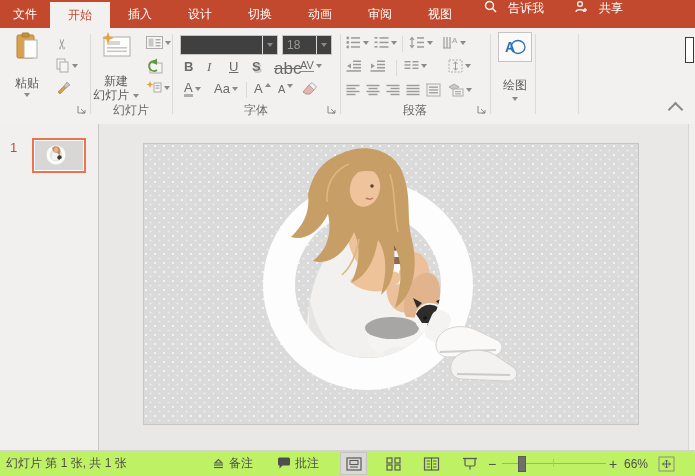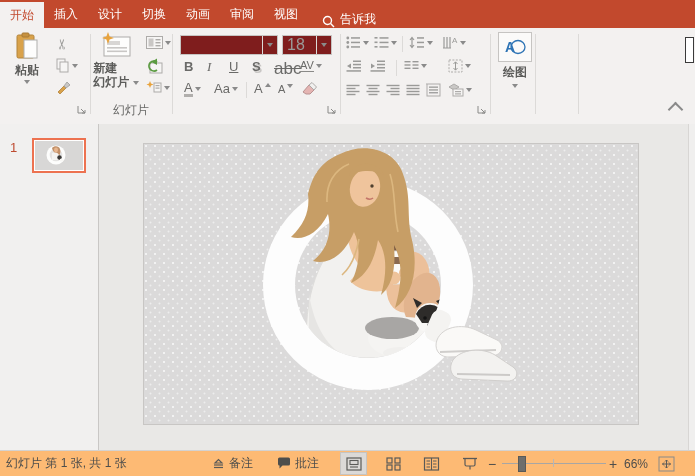--- a/index.html
+++ b/index.html
@@ -1,65 +1,68 @@
 <!DOCTYPE html>
 <html><head>
 <meta charset="utf-8">
 <style>
   html,body{margin:0;padding:0;}
   body{font-family:"Liberation Sans","DejaVu Sans",sans-serif;}
   .app{position:relative;width:695px;height:476px;background:#E9E8E6;overflow:hidden;font-size:12px;color:#444;}
 
   
   .tabbar{position:absolute;left:0;top:0;width:695px;height:28px;background:#C2492D;display:flex;align-items:stretch;}
-  .tab{display:flex;align-items:center;padding:0 10px;color:#fff;font-size:12px;cursor:default;}
+  .tab{display:flex;align-items:center;padding:0 18px;color:#fff;font-size:12px;cursor:default;}
   .tab.file{padding:0 13px;}
   .tab.sel{background:#F3F1F0;color:#C2492D;margin-top:2px;}
-  .tellme,.share{display:flex;align-items:flex-end;color:#fff;padding:0 8px;gap:5px;}
+  .tellme,.share{display:flex;align-items:flex-start;color:#fff;padding:0 8px;gap:11px;}
 
   
   .ribbon{position:absolute;left:0;top:28px;width:695px;height:96px;background:#F3F1F0;border-bottom:1px solid #D2D0CE;}
   .sep{position:absolute;top:6px;width:1px;height:80px;background:#DCDAD8;}
   .glabel{position:absolute;top:74px;font-size:12px;color:#696967;text-align:center;}
   .dd{display:inline-block;width:0;height:0;border-left:3px solid transparent;border-right:3px solid transparent;border-top:4px solid #8a8a8a;vertical-align:middle;}
   .bigbtn{position:absolute;top:4px;display:flex;flex-direction:column;align-items:center;color:#5c5c5a;}
-  .bigbtn .lbl{margin-top:3px;line-height:14px;font-weight:bold;}
+  .bigbtn .lbl{margin-top:16px;line-height:14px;text-align:center;}
   .miniic{position:absolute;display:flex;align-items:center;gap:2px;}
   .ltr{font-size:13px;color:#6a6a68;}
-  .combo{position:absolute;height:18px;border:1px solid #C6C4C2;background:#7f1d1d;display:flex;align-items:center;color:#9a9a98;font-size:16px;}
+  .combo{position:absolute;height:18px;border:1px solid #C6C4C2;background:#404040;display:flex;align-items:center;color:#9a9a98;font-size:12px;}
   .combo .cv{flex:1;padding:0 4px;}
   .combo .ca{width:14px;height:100%;display:flex;align-items:center;justify-content:center;border-left:1px solid #DCDAD8;}
   .launch{position:absolute;top:76px;width:12px;height:12px;}
   .chev{position:absolute;width:9px;height:9px;border-top:2px solid #8a8a8a;border-left:2px solid #8a8a8a;transform:rotate(45deg);}
 
   
   .panel{position:absolute;left:0;top:124px;width:98px;height:326px;background:#F1F0EF;border-right:1px solid #C9C7C5;}
   .slidenum{position:absolute;left:10px;top:16px;color:#BE4B30;font-size:13px;}
   .thumb{position:absolute;left:32px;top:14px;width:54px;height:35px;border:2px solid #ED7250;background:#fff;padding:1px;box-sizing:border-box;}
   .editor{position:absolute;left:99px;top:124px;width:589px;height:326px;background:#E9E8E6;}
   .slide{position:absolute;left:44px;top:19px;width:494px;height:280px;border:1px solid #C8C6C4;background:#DBDADA;}
   .vscroll{position:absolute;left:688px;top:124px;width:7px;height:326px;background:#F0EFEE;border-left:1px solid #D8D6D4;}
   .artifact{position:absolute;left:685px;top:37px;width:9px;height:26px;background:#fff;border:1px solid #3a3a3a;box-sizing:border-box;}
 
   
-  .status{position:absolute;left:0;top:450px;width:695px;height:26px;background:#fdba74;border-top:1px solid #D4D2D0;box-sizing:border-box;color:#4e4e4c;font-size:12px;}
+  .status{position:absolute;left:0;top:450px;width:695px;height:26px;background:#bef264;border-top:1px solid #D4D2D0;box-sizing:border-box;color:#4e4e4c;font-size:12px;}
   .st{position:absolute;top:0;height:25px;display:flex;align-items:center;gap:4px;}
   .viewbtn{position:absolute;top:1px;width:27px;height:23px;display:flex;align-items:center;justify-content:center;}
   .viewbtn.sel{background:#DBD9D7;border:1px solid #C6C4C2;box-sizing:border-box;}
   .ztrack{position:absolute;top:12px;height:1px;background:#A8A6A4;}
   .zthumb{position:absolute;top:5px;width:6px;height:14px;background:#6e6e6c;border:1px solid #5a5a58;}
   .ztick{position:absolute;top:8px;width:1px;height:8px;background:#B8B6B4;}
   svg{display:block;}
 </style>
 </head>
 <body>
 
 <div class="app">
 
   <div class="tabbar">
+    <div class="tab file">
+        <span>文件</span>
+      </div>
     <div class="tab sel">
         <span>开始</span>
       </div>
     <div class="tab">
         <span>插入</span>
       </div>
     <div class="tab">
         <span>设计</span>
       </div>
     <div class="tab">
@@ -75,20 +78,31 @@
         <span>视图</span>
       </div>
     <div class="tellme" style="margin-left:6px;">
       <span>
           <svg width="13" height="13" viewBox="0 0 13 13">
             <circle cx="5.5" cy="5.5" r="4" fill="none" stroke="#fff" stroke-width="1.4"></circle>
             <line x1="8.6" y1="8.6" x2="12" y2="12" stroke="#fff" stroke-width="1.4"></line>
           </svg>
         </span>
       <span>告诉我</span>
+    </div>
+    <div class="share" style="margin-left:14px;">
+      <span>
+          <svg width="14" height="14" viewBox="0 0 14 14">
+            <circle cx="6" cy="4" r="2.4" fill="none" stroke="#fff" stroke-width="1.2"></circle>
+            <path d="M2,12 C2,8.8 10,8.8 10,12" fill="none" stroke="#fff" stroke-width="1.2"></path>
+            <line x1="11" y1="8" x2="11" y2="12" stroke="#fff" stroke-width="1.2"></line>
+            <line x1="9" y1="10" x2="13" y2="10" stroke="#fff" stroke-width="1.2"></line>
+          </svg>
+        </span>
+      <span>共享</span>
     </div>
   </div>
 
   <div class="ribbon">
 
     <div class="bigbtn" style="left:6px;width:42px;">
       <span>
           <svg width="24" height="28" viewBox="0 0 24 28">
             <rect x="2" y="3" width="17" height="23" rx="1.5" fill="#D9A24A" stroke="#B2833B"></rect>
             <rect x="7" y="1" width="7" height="4" rx="1" fill="#C6913F" stroke="#A87B36"></rect>
@@ -222,20 +236,21 @@
         <span class="dd" style="margin-bottom:6px;"></span>
       </div>
     <div class="miniic" style="left:302px;top:54px;">
       <span>
           <svg width="15" height="14" viewBox="0 0 15 14">
             <path d="M1,10 L7,3 L12,8 L8,12 L4,12 Z" fill="#E4B4B2" stroke="#B99291"></path>
             <path d="M7,3 L10,0.5 L14.5,5 L12,8 Z" fill="#F1F0EF" stroke="#ADABA9"></path>
           </svg>
         </span>
     </div>
+    <div class="glabel" style="left:174px;width:164px;">字体</div>
     <div class="launch" style="left:326px;">
         <svg width="12" height="12" viewBox="0 0 12 12">
           <path d="M2,2 V9 M2,9 H9" stroke="#8a8a88" fill="none"></path>
           <path d="M5,5 L9,9 M9,6 V9 H6" stroke="#8a8a88" fill="none"></path>
         </svg>
       </div>
     <div class="sep" style="left:340px;"></div>
 
     <div class="miniic" style="left:346px;top:8px;">
       <span>
@@ -385,20 +400,21 @@
       <span>
           <svg width="16" height="14" viewBox="0 0 16 14">
             <path d="M1,4 L6,1 L11,4 L6,7 Z" fill="#C9C7C5" stroke="#ADABA9"></path>
             <rect x="5" y="6" width="10" height="7" fill="#F6F5F4" stroke="#ADABA9"></rect>
             <rect x="7" y="8" width="6" height="1.2" fill="#ADABA9"></rect>
             <rect x="7" y="10.3" width="6" height="1.2" fill="#ADABA9"></rect>
           </svg>
         </span>
       <span class="dd"></span>
     </div>
+    <div class="glabel" style="left:342px;width:146px;">段落</div>
     <div class="launch" style="left:476px;">
         <svg width="12" height="12" viewBox="0 0 12 12">
           <path d="M2,2 V9 M2,9 H9" stroke="#8a8a88" fill="none"></path>
           <path d="M5,5 L9,9 M9,6 V9 H6" stroke="#8a8a88" fill="none"></path>
         </svg>
       </div>
     <div class="sep" style="left:490px;"></div>
 
     <div class="bigbtn" style="left:497px;width:36px;">
       <span style="border:1px solid #C6C4C2;background:#FBFAF9;width:32px;height:28px;display:flex;align-items:center;justify-content:center;">

